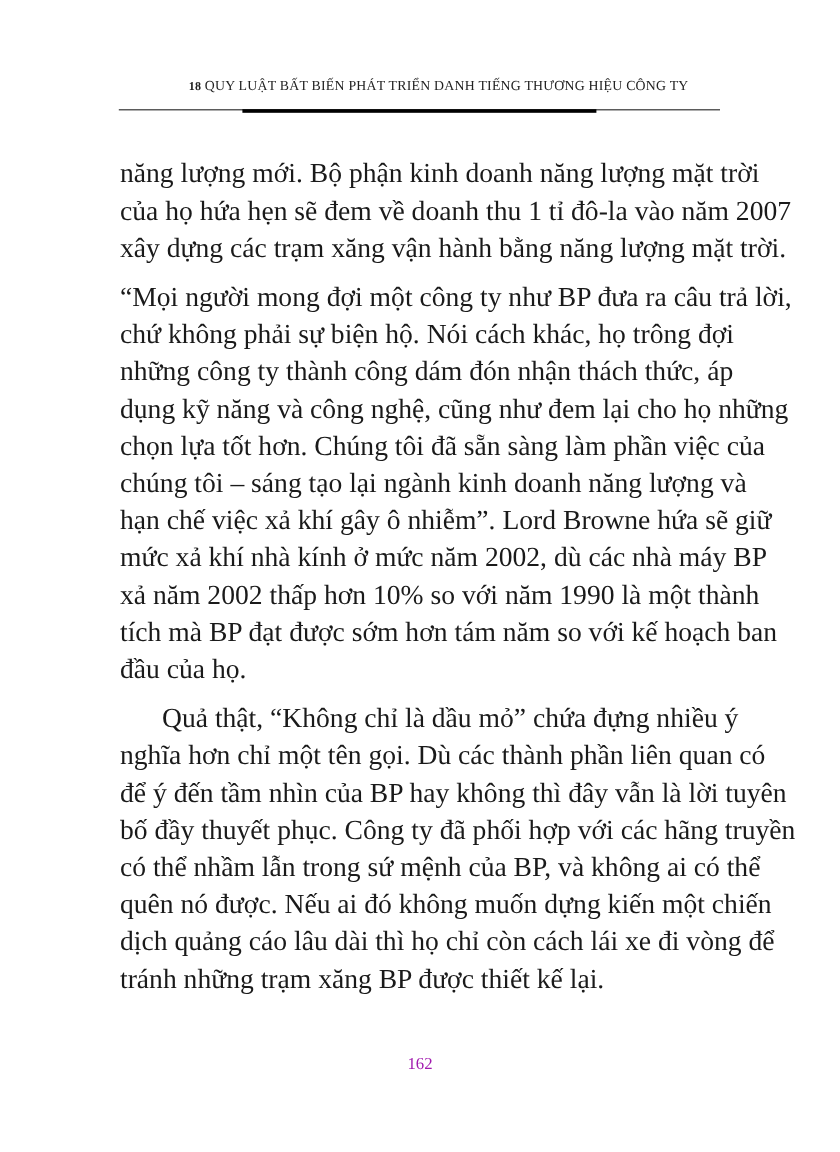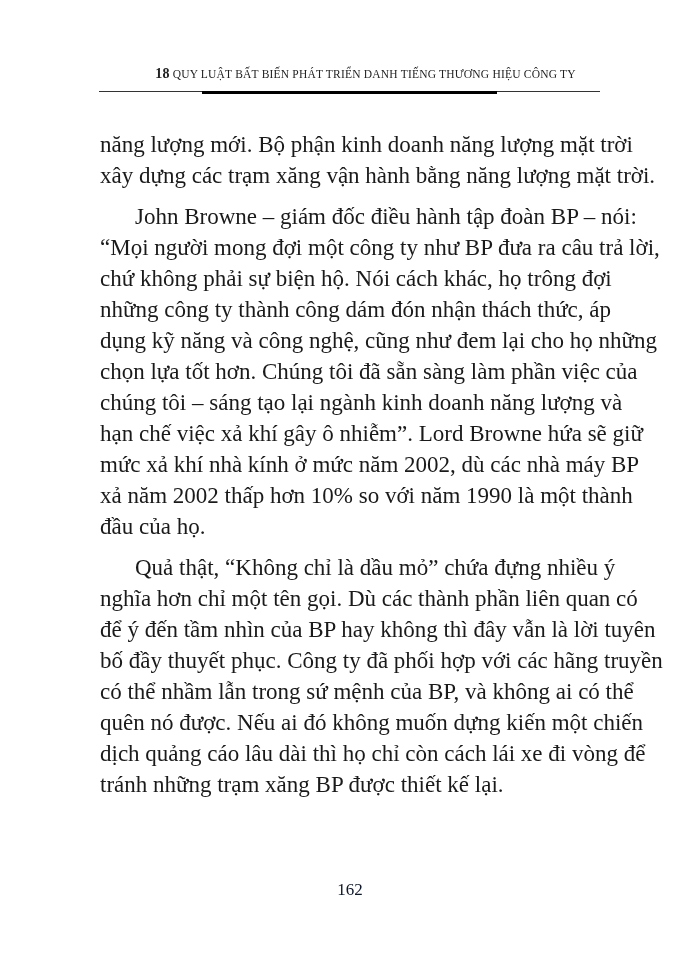--- a/index.html
+++ b/index.html
@@ -1,56 +1,57 @@
 <!DOCTYPE html>
 <html><head>
 <meta charset="utf-8">
 <style>
   html, body { margin: 0; padding: 0; background: #ffffff; }
   body { width: 700px; height: 960px; position: relative; overflow: hidden;
          font-family: "Liberation Serif", "DejaVu Serif", serif; color: #1a1a1a; }
   .header { position: absolute; left: 99px; top: 66px; width: 501px; text-align: center;
             font-size: 11.5px; letter-spacing: 0.2px; color: #222; }
-  .header .num { font-weight: bold; font-size: 14px; margin-left: 32px; }
+  .header .num { font-weight: bold; font-size: 10px; margin-left: 32px; }
   .header .title { text-transform: uppercase; font-variant: small-caps; }
   .rule-thin { position: absolute; left: 99px; top: 91px; width: 501px; height: 1px; background: #333; }
   .rule-thick { position: absolute; left: 202px; top: 91px; width: 295px; height: 3px; background: #000; }
   .body-text { position: absolute; left: 100px; top: 129px; width: 500px; }
   .para { margin: 0; font-size: 23px; line-height: 31px; text-align: justify; text-align-last: left; }
   .para + .para { margin-top: 10px; }
   .line { display: block; text-align: justify; text-align-last: justify; white-space: nowrap; }
   .line.last { text-align-last: left; }
-  .page-number { position: absolute; left: 0; width: 700px; top: 880px; text-align: center; font-size: 17px; color: #0f172a; }
+  .page-number { position: absolute; left: 0; width: 700px; top: 880px; text-align: center; font-size: 14px; color: #a21caf; }
 </style>
 </head>
 <body>
 
 <div class="header">
   <span class="num">18</span>
   <span class="title">QUY LUẬT BẤT BIẾN PHÁT TRIỂN DANH TIẾNG THƯƠNG HIỆU CÔNG TY</span>
 </div>
 <div class="rule-thin"></div>
 <div class="rule-thick"></div>
 
 <div class="body-text">
   <p class="para">
     <span class="line">năng lượng mới. Bộ phận kinh doanh năng lượng mặt trời</span>
+    <span class="line">của họ hứa hẹn sẽ đem về doanh thu 1 tỉ đô-la vào năm 2007</span>
     <span class="line last">xây dựng các trạm xăng vận hành bằng năng lượng mặt trời.</span>
   </p>
   <p class="para">
-    <span class="line" style="padding-left:35px;box-sizing:border-box;">John Browne – giám đốc điều hành tập đoàn BP – nói:</span>
     <span class="line">“Mọi người mong đợi một công ty như BP đưa ra câu trả lời,</span>
     <span class="line">chứ không phải sự biện hộ. Nói cách khác, họ trông đợi</span>
     <span class="line">những công ty thành công dám đón nhận thách thức, áp</span>
     <span class="line">dụng kỹ năng và công nghệ, cũng như đem lại cho họ những</span>
     <span class="line">chọn lựa tốt hơn. Chúng tôi đã sẵn sàng làm phần việc của</span>
     <span class="line">chúng tôi – sáng tạo lại ngành kinh doanh năng lượng và</span>
     <span class="line">hạn chế việc xả khí gây ô nhiễm”. Lord Browne hứa sẽ giữ</span>
     <span class="line">mức xả khí nhà kính ở mức năm 2002, dù các nhà máy BP</span>
     <span class="line">xả năm 2002 thấp hơn 10% so với năm 1990 là một thành</span>
+    <span class="line">tích mà BP đạt được sớm hơn tám năm so với kế hoạch ban</span>
     <span class="line last">đầu của họ.</span>
   </p>
   <p class="para">
     <span class="line" style="padding-left:35px;box-sizing:border-box;">Quả thật, “Không chỉ là dầu mỏ” chứa đựng nhiều ý</span>
     <span class="line">nghĩa hơn chỉ một tên gọi. Dù các thành phần liên quan có</span>
     <span class="line">để ý đến tầm nhìn của BP hay không thì đây vẫn là lời tuyên</span>
     <span class="line">bố đầy thuyết phục. Công ty đã phối hợp với các hãng truyền</span>
     <span class="line">có thể nhầm lẫn trong sứ mệnh của BP, và không ai có thể</span>
     <span class="line">quên nó được. Nếu ai đó không muốn dựng kiến một chiến</span>
     <span class="line">dịch quảng cáo lâu dài thì họ chỉ còn cách lái xe đi vòng để</span>

